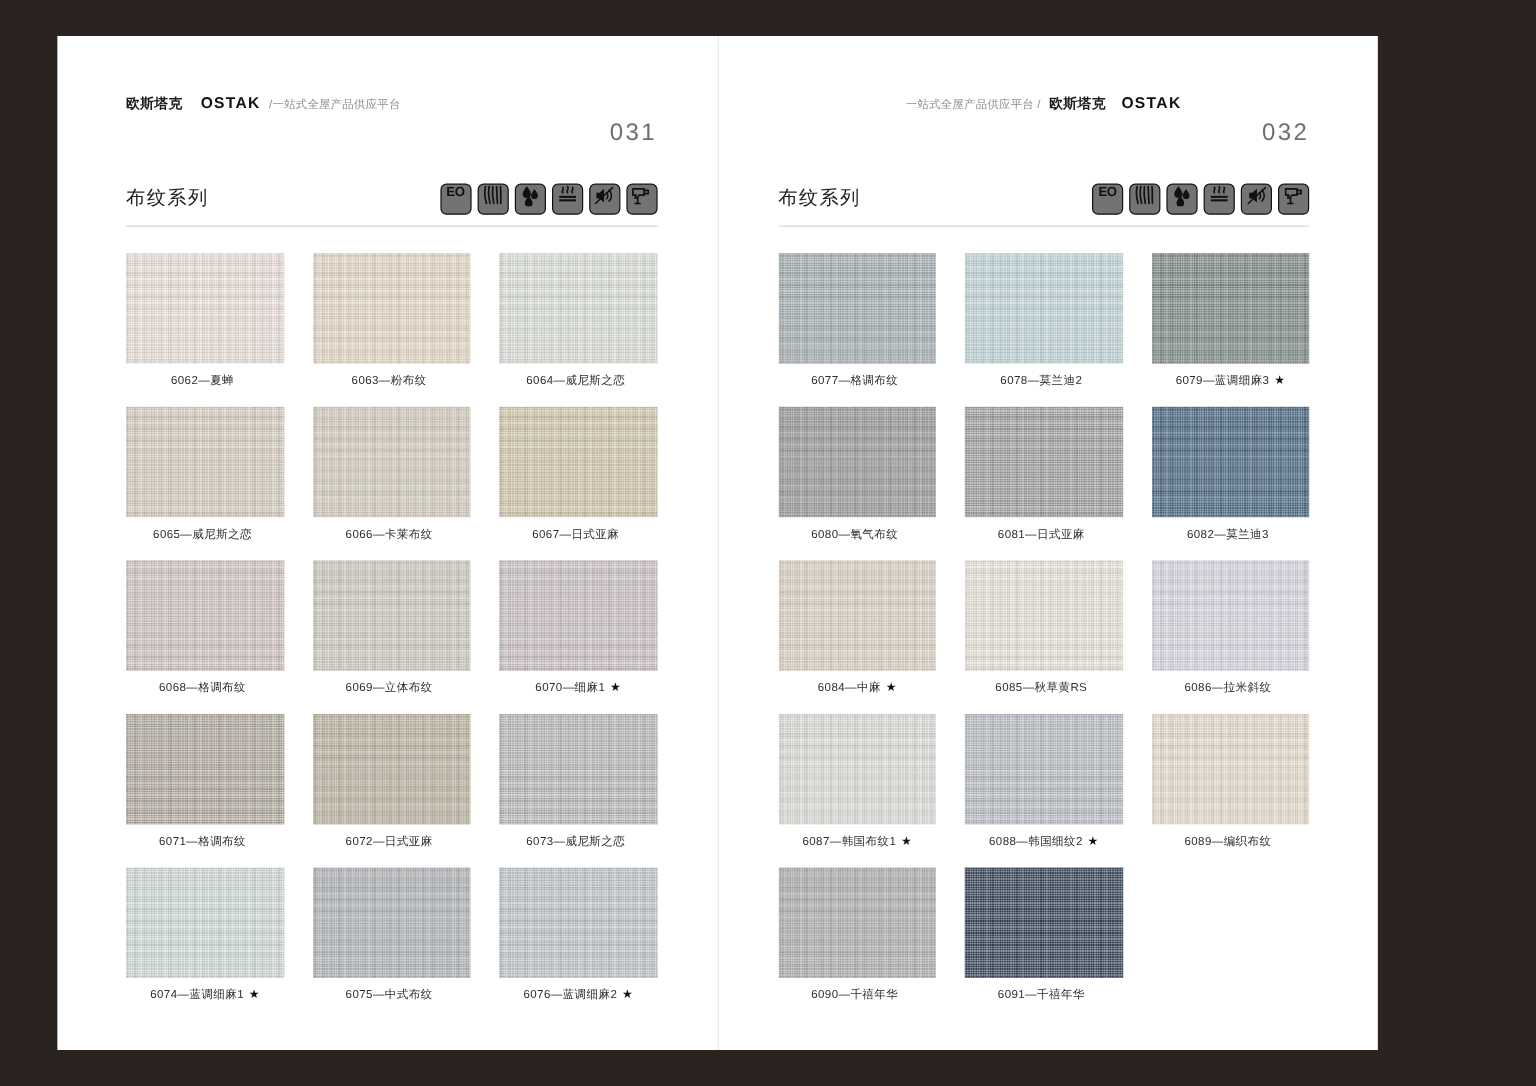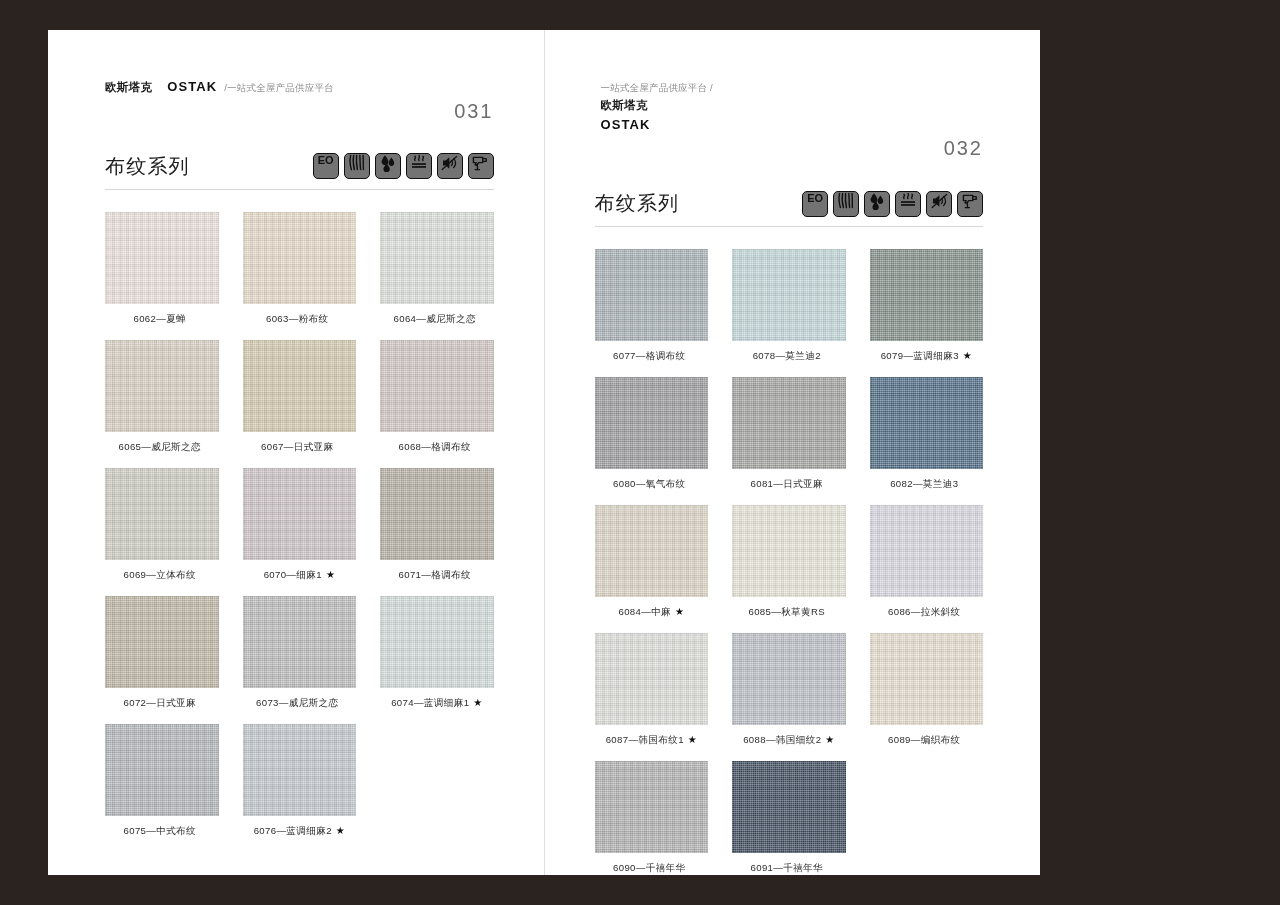--- a/index.html
+++ b/index.html
@@ -14,21 +14,21 @@
     overflow: hidden;
     font-family: "Liberation Sans", "DejaVu Sans", sans-serif;
     -webkit-font-smoothing: antialiased;
   }
 
   
   .spread {
     position: absolute;
     left: 48px;
     top: 30px;
-    width: 992px;
+    width: 1100px;
     height: 845px;
     background: #ffffff;
     display: flex;
     flex-direction: row;
   }
   .gutter {
     width: 1px;
     background: #dedede;
     flex: 0 0 1px;
   }
@@ -47,21 +47,21 @@
     flex-direction: column;
   }
   .brandline {
     display: flex;
     align-items: baseline;
     gap: 7px;
     white-space: nowrap;
     line-height: 1;
   }
   .page-left .brandline  { justify-content: flex-start; }
-  .page-right .brandline { justify-content: flex-start; flex-direction: column; }
+  .page-right .brandline { justify-content: center; }
 
   .brand-cn {
     font-size: 11.5px;
     font-weight: bold;
     color: #1c1c1c;
     letter-spacing: .3px;
   }
   .brand-en {
     font-size: 13px;
     font-weight: bold;
@@ -91,21 +91,21 @@
   
   .section-row {
     margin-top: 32px;
     display: flex;
     align-items: center;
     justify-content: space-between;
     padding-bottom: 9px;
     border-bottom: 1px solid #d6d6d6;
   }
   .section-title {
-    font-size: 20px;
+    font-size: 16px;
     color: #1e1e1e;
     letter-spacing: 1.2px;
     font-weight: normal;
   }
   .icon-row {
     display: flex;
     gap: 5px;
     align-items: center;
   }
   .prop-icon {
@@ -290,20 +290,26 @@
           <span>6064—威尼斯之恋</span><span class="star"></span>
         </div>
       </div>
       <div class="cell">
         <div class="swatch" style="background-color: rgb(217, 208, 195);"></div>
         <div class="caption">
           <span>6065—威尼斯之恋</span><span class="star"></span>
         </div>
       </div>
       <div class="cell">
+        <div class="swatch" style="background-color: rgb(214, 207, 193);"></div>
+        <div class="caption">
+          <span>6066—卡莱布纹</span><span class="star"></span>
+        </div>
+      </div>
+      <div class="cell">
         <div class="swatch" style="background-color: rgb(213, 202, 176);"></div>
         <div class="caption">
           <span>6067—日式亚麻</span><span class="star"></span>
         </div>
       </div>
       <div class="cell">
         <div class="swatch" style="background-color: rgb(210, 199, 195);"></div>
         <div class="caption">
           <span>6068—格调布纹</span><span class="star"></span>
         </div>

